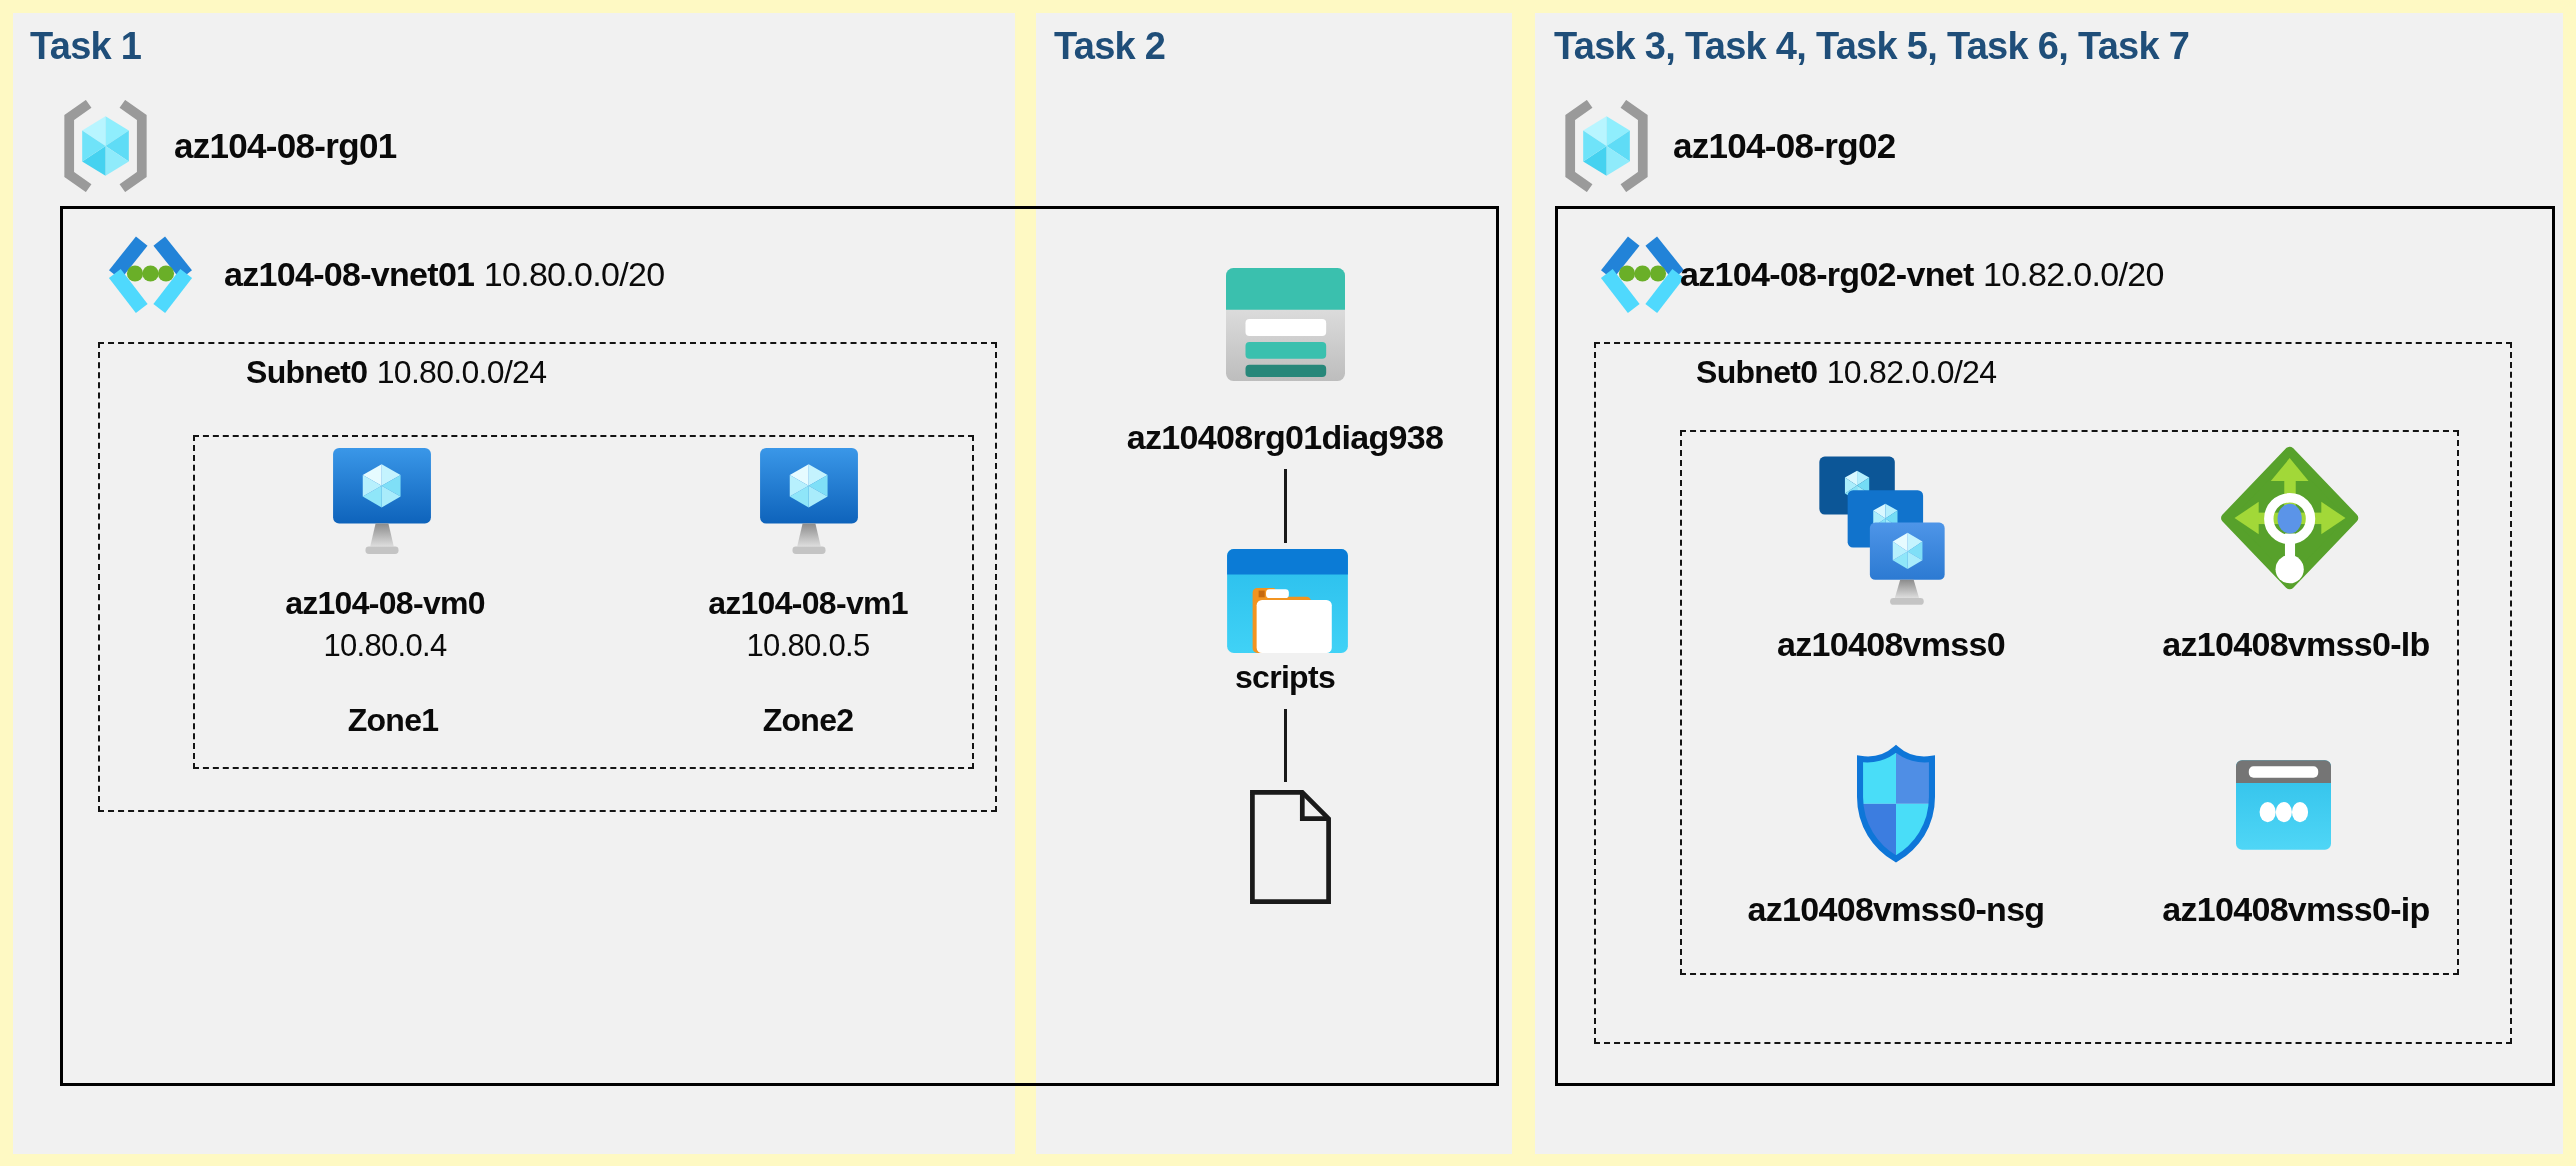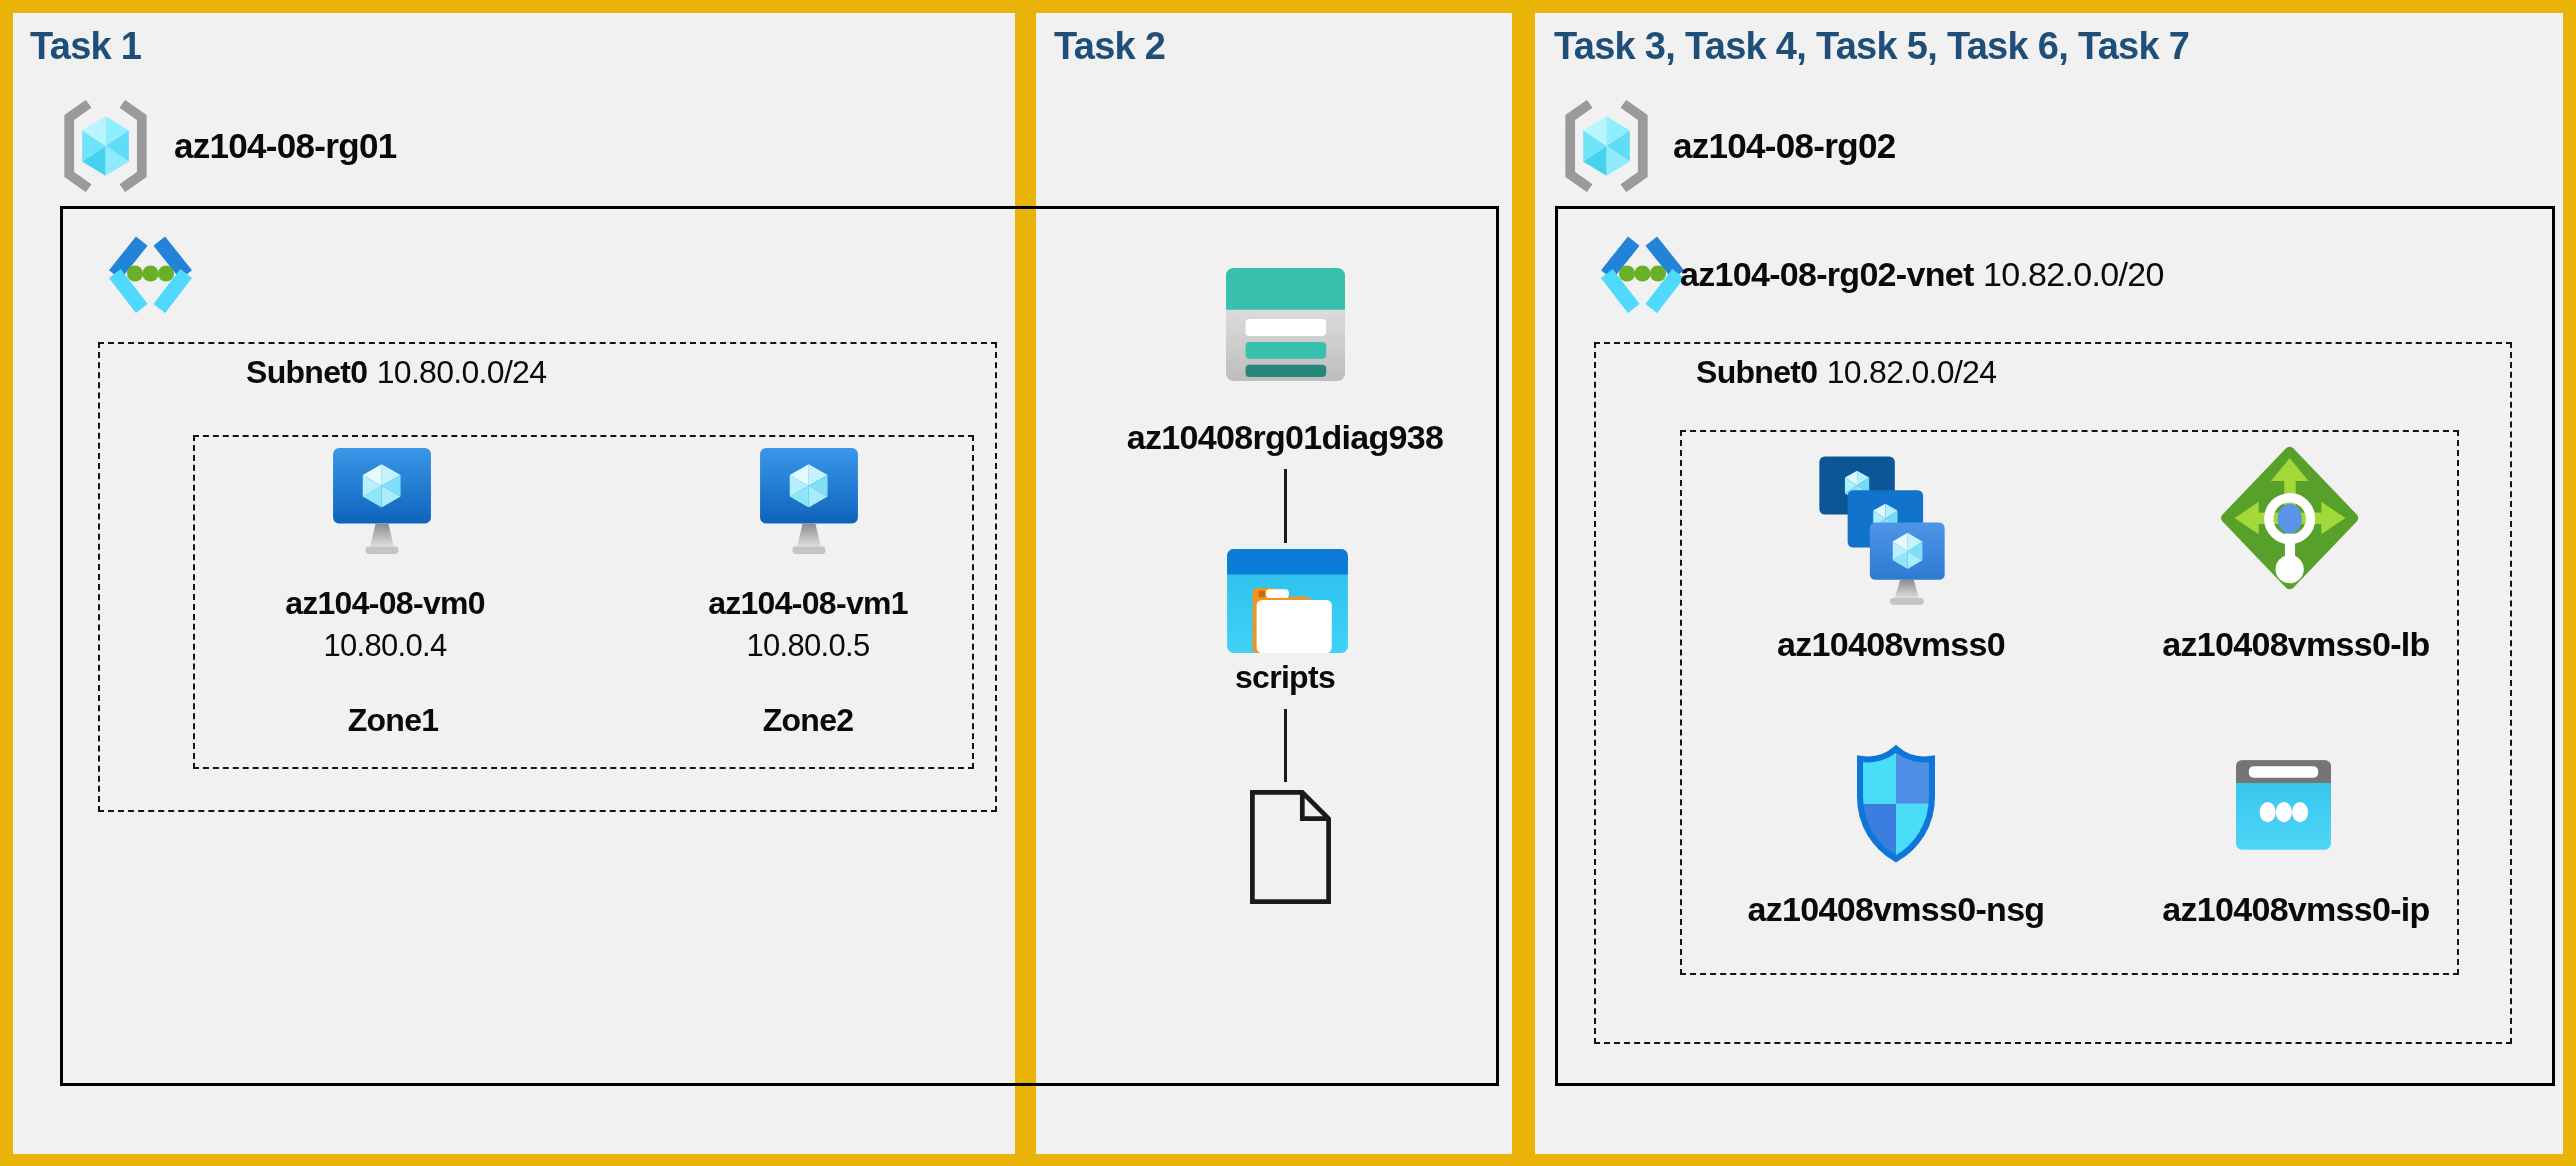--- a/index.html
+++ b/index.html
@@ -1,17 +1,17 @@
 <!DOCTYPE html>
 <html style="font-size:10.8px"><head>
 <meta charset="utf-8">
 <style>
   html,body{margin:0;padding:0;background:#ffffff;}
   .stage{
-    position:relative;width:2576px;height:1166px;background:#eab308;
+    position:relative;width:2576px;height:1166px;background:#fef9c3;
     font-family:"Liberation Sans",sans-serif;overflow:hidden;color:#0a0a0a;
   }
   .panel{position:absolute;top:13px;height:1141px;background:#f1f1f1;}
   .title{position:absolute;font-size:38px;font-weight:700;color:#1f4e79;letter-spacing:-0.7px;white-space:nowrap;line-height:1.1;}
   .box{position:absolute;border:3.4px solid #000;box-sizing:border-box;background:transparent;z-index:3;}
   .dash{position:absolute;border:2.7px dashed #141414;box-sizing:border-box;z-index:4;}
   .icon{position:absolute;z-index:6;}
   .lbl{position:absolute;white-space:nowrap;letter-spacing:-0.7px;line-height:1;z-index:6;}
   .ctr{transform:translateX(-50%);text-align:center;}
   .b{font-weight:700;}
@@ -51,20 +51,21 @@
 
   <svg class="icon" style="left:100px;top:233px;" width="101" height="89" viewBox="0 0 150 132">
     <path d="M62 12 L22 62" stroke="#2283d8" stroke-width="22" stroke-linecap="butt" fill="none"></path>
     <path d="M22 60 L62 112" stroke="#4fd9fd" stroke-width="22" stroke-linecap="butt" fill="none"></path>
     <path d="M88 12 L128 62" stroke="#2283d8" stroke-width="22" stroke-linecap="butt" fill="none"></path>
     <path d="M128 60 L88 112" stroke="#4fd9fd" stroke-width="22" stroke-linecap="butt" fill="none"></path>
     <circle cx="52" cy="60" r="12" fill="#6aaf28"></circle>
     <circle cx="75" cy="60" r="12" fill="#6aaf28"></circle>
     <circle cx="98" cy="60" r="12" fill="#6aaf28"></circle>
   </svg>
+  <div class="lbl fs50" style="left:224px;top:257px;"><span class="b">az104-08-vnet01</span><span class="cidr">10.80.0.0/20</span></div>
 
   <div class="dash" style="left:98px;top:342px;width:899px;height:470px;"></div>
   <div class="lbl fs48" style="left:202px;top:356px;margin-left:44px;"><span class="b">Subnet0</span><span class="cidr">10.80.0.0/24</span></div>
   <div class="dash" style="left:193px;top:435px;width:781px;height:334px;"></div>
 
   <svg class="icon" style="left:333px;top:448px;" width="98" height="108" viewBox="0 0 145 160">
     <defs>
       <linearGradient id="vmg1" x1="0" y1="0" x2="0" y2="1">
         <stop offset="0" stop-color="#3a97e8"></stop>
           <stop offset="1" stop-color="#0e63bb"></stop>

